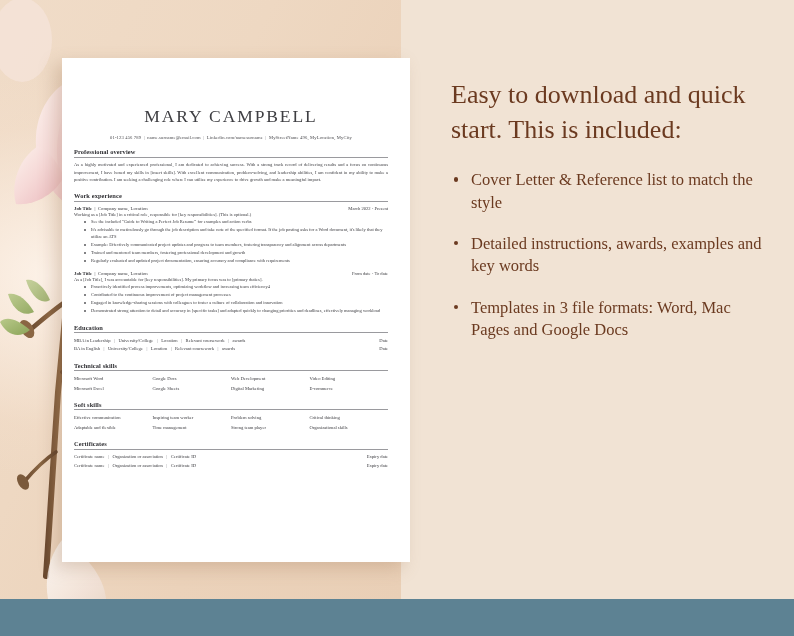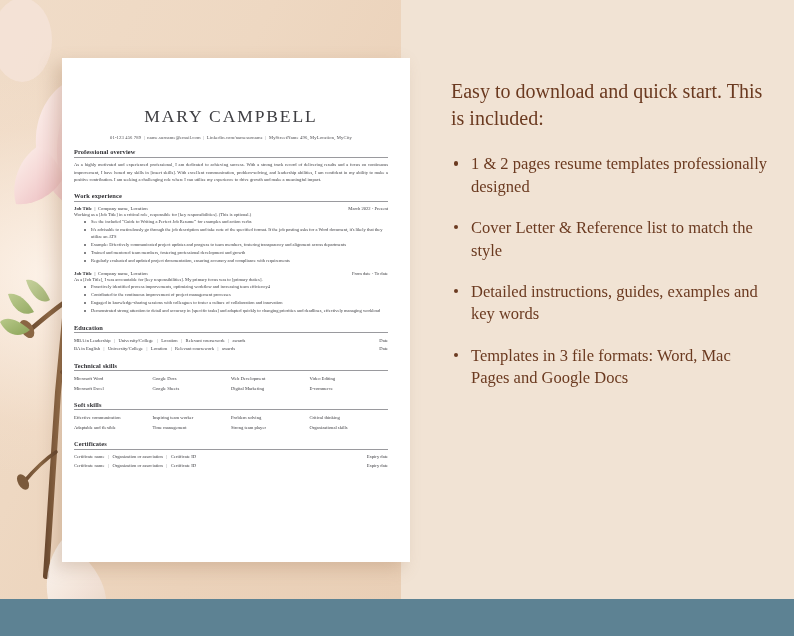--- a/index.html
+++ b/index.html
@@ -163,21 +163,21 @@
   }
   .cert-row .pipe { padding: 0 3.5px; color: #84848a; }
 
   
   .promo {
     position: absolute;
     left: 451px; top: 78px;
     width: 320px;
   }
   .promo-title {
-    font-size: 20px;
+    font-size: 26px;
     line-height: 1.33;
     color: #6b3a20;
     margin: 0 0 22px 0;
     font-weight: 400;
   }
   .promo-list { list-style: none; margin: 0; padding: 0; }
   .promo-list li {
     position: relative;
     padding-left: 20px;
     font-size: 16.5px;
@@ -405,22 +405,21 @@
           <div>Expiry date</div>
         </div>
       </div>
 
     </div>
   </div>
 
   <div class="promo">
     <h1 class="promo-title">Easy to download and quick start. This is included:</h1>
     <ul class="promo-list">
-      <li>1 &amp; 2 pages resume templates professionally designed</li>
       <li>Cover Letter &amp; Reference list to match the style</li>
-      <li>Detailed instructions, guides, examples and key words</li>
+      <li>Detailed instructions, awards, examples and key words</li>
       <li>Templates in 3 file formats: Word, Mac Pages and Google Docs</li>
     </ul>
   </div>
 
   <div class="bottom-bar"></div>
 
 </div>
 
 </body></html>

